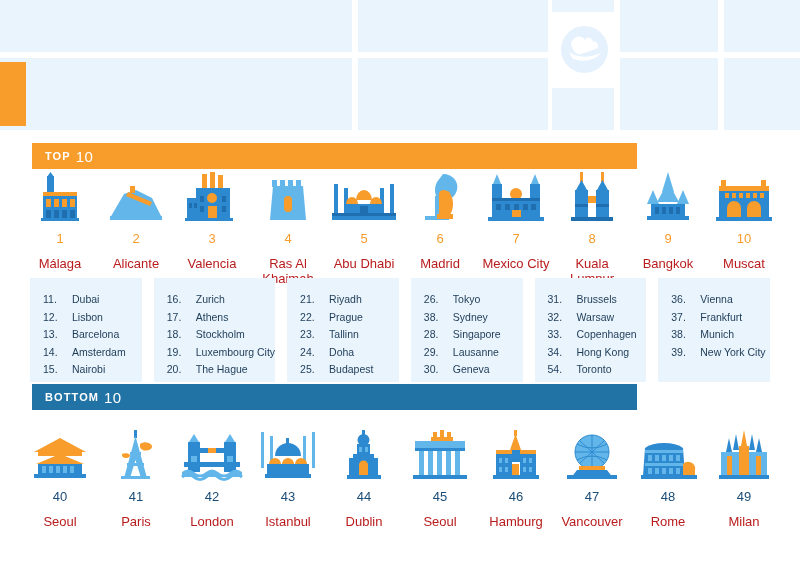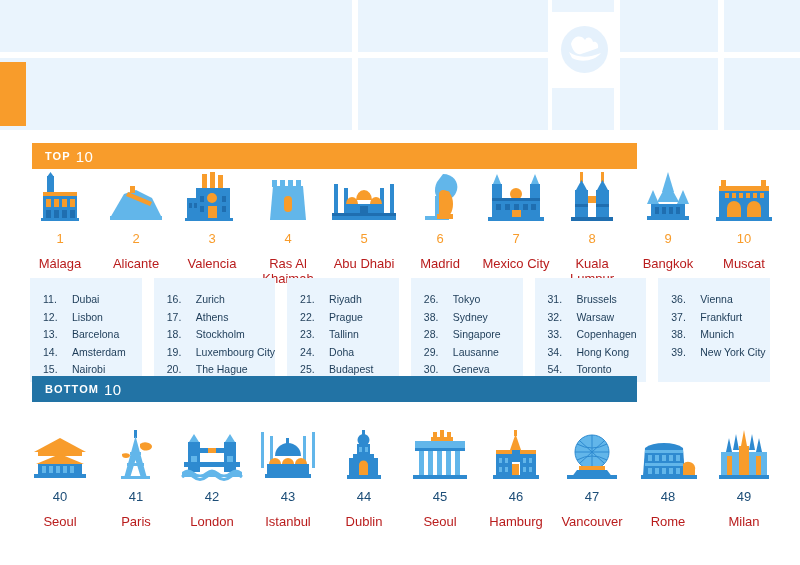--- a/index.html
+++ b/index.html
@@ -33,21 +33,21 @@
   }
   .title .l2 { display:block; }
 
   
   .bar {
     position:absolute; left:32px; width:605px; height:26px;
     display:flex; align-items:center; padding-left:13px;
     color:#ffffff;
   }
   .bar-top { top:143px; background:#f89c2b; }
-  .bar-bottom { top:376px; background:#2273a5; }
+  .bar-bottom { top:384px; background:#2273a5; }
   .bar .word {
     font-size:11px; font-weight:700; letter-spacing:1.1px;
     text-transform:uppercase; font-variant:small-caps;
   }
   .bar .num { font-size:15px; font-weight:400; margin-left:5px; letter-spacing:0.4px; }
 
   
   .row { position:absolute; left:22px; width:760px; display:flex; }
   .row-top { top:172px; }
   .row-bottom { top:430px; }

